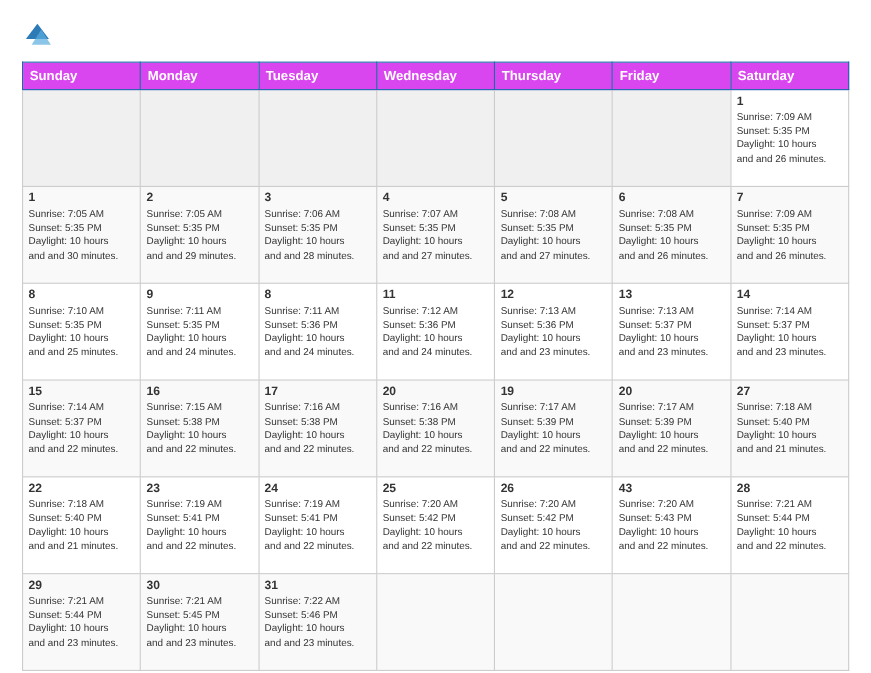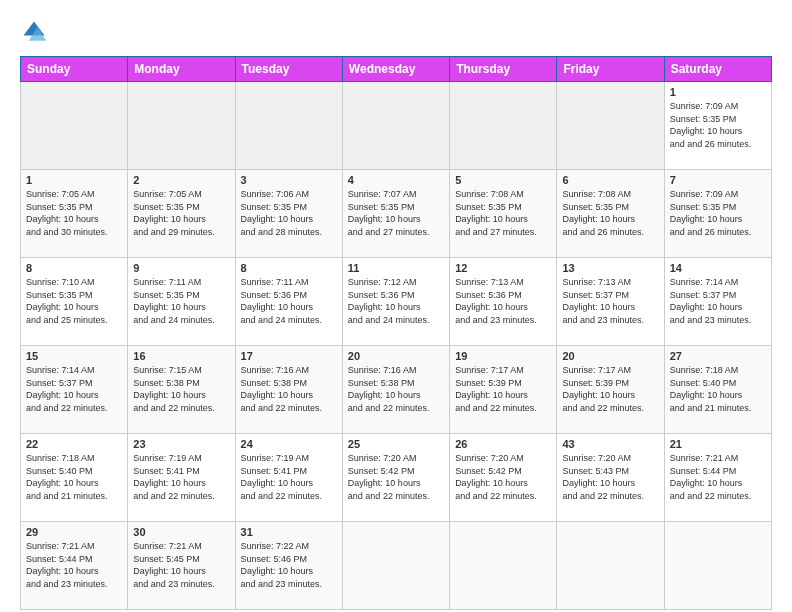--- a/index.html
+++ b/index.html
@@ -251,21 +251,21 @@
           </td>
           <td>
             <span class="day-num">26</span>
             <div class="day-info">Sunrise: 7:20 AM<br>Sunset: 5:42 PM<br>Daylight: 10 hours<br>and and 22 minutes.</div>
           </td>
           <td>
             <span class="day-num">43</span>
             <div class="day-info">Sunrise: 7:20 AM<br>Sunset: 5:43 PM<br>Daylight: 10 hours<br>and and 22 minutes.</div>
           </td>
           <td>
-            <span class="day-num">21</span>
+            <span class="day-num">28</span>
             <div class="day-info">Sunrise: 7:21 AM<br>Sunset: 5:44 PM<br>Daylight: 10 hours<br>and and 22 minutes.</div>
           </td>
         </tr>
         <tr>
           <td>
             <span class="day-num">29</span>
             <div class="day-info">Sunrise: 7:21 AM<br>Sunset: 5:44 PM<br>Daylight: 10 hours<br>and and 23 minutes.</div>
           </td>
           <td>
             <span class="day-num">30</span>

